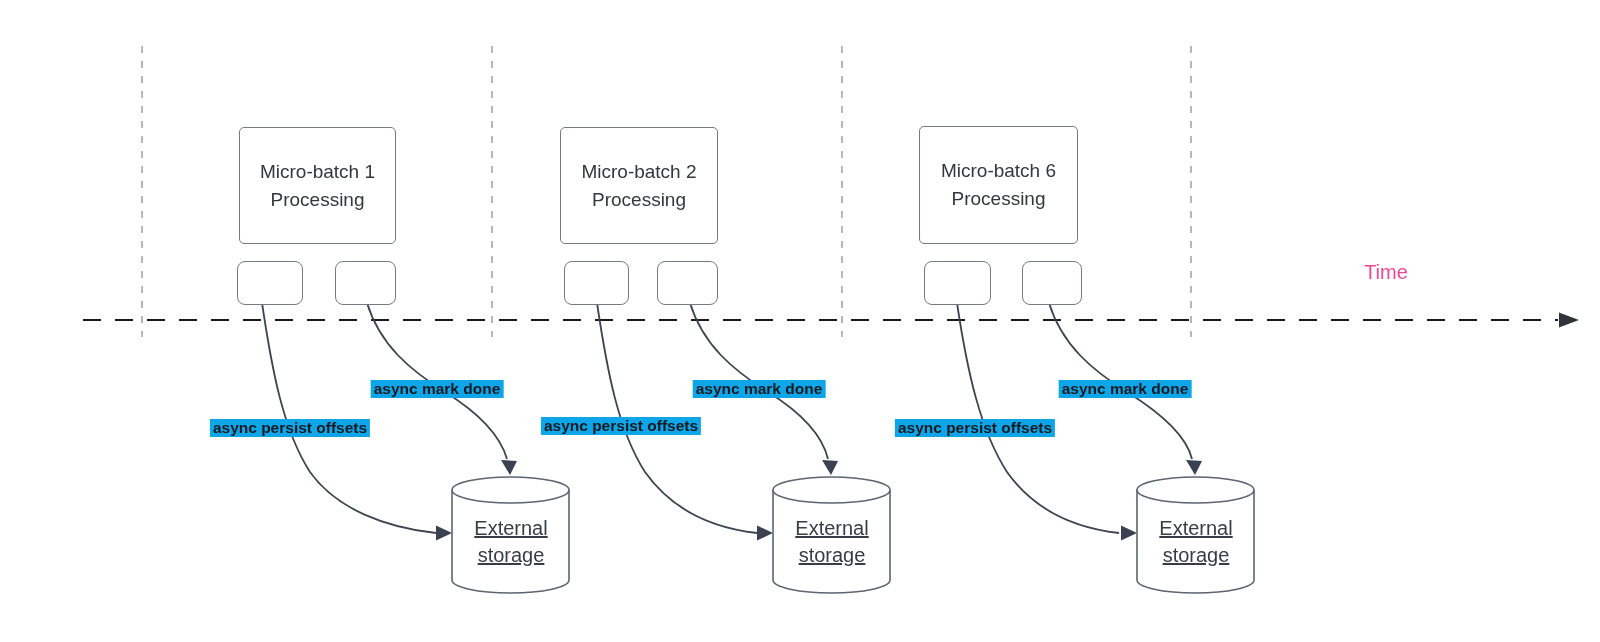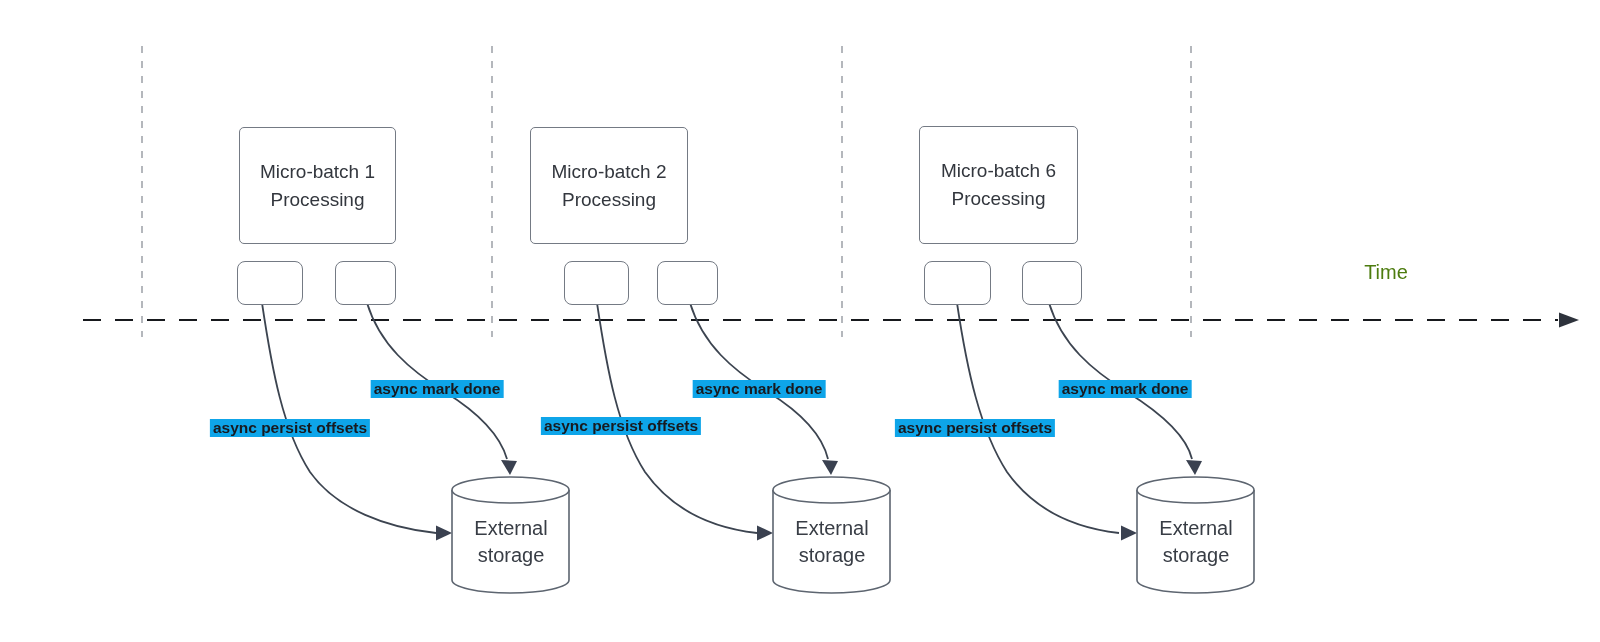--- a/index.html
+++ b/index.html
@@ -51,25 +51,26 @@
     white-space: nowrap;
   }
   .storage-label {
     position: absolute;
     width: 104px;
     transform: translate(-50%, -50%);
     text-align: center;
     color: #383d45;
     font-size: 20px;
     line-height: 27px;
+    text-decoration: underline;
   }
   .time-label {
     position: absolute;
     transform: translate(-50%, -50%);
-    color: #4d7c0f;
+    color: #ec4899;
     font-size: 20px;
   }
 </style>
 </head>
 <body>
 
 <div class="stage">
 
   <svg class="layer" width="1600" height="642" viewBox="0 0 1600 642">
 
@@ -125,21 +126,21 @@
   <div class="proc-box" style="left:239px; top:127px; width:155px; height:115px;">
     <div>Micro-batch 1</div>
     <div>Processing</div>
   </div>
   <div class="mini-box" style="left:237px; top:261px; width:64px; height:42px;"></div>
   <div class="mini-box" style="left:335px; top:261px; width:59px; height:42px;"></div>
   <div class="arrow-label" style="left:290px; top:428px;">async persist offsets</div>
   <div class="arrow-label" style="left:437px; top:389px;">async mark done</div>
   <div class="storage-label" style="left:511px; top:542px;">External storage</div>
 
-  <div class="proc-box" style="left:530px; top:127px; width:156px; height:115px;justify-content:center;">
+  <div class="proc-box" style="left:560px; top:127px; width:156px; height:115px;justify-content:center;">
     <div>Micro-batch 2</div>
     <div>Processing</div>
   </div>
   <div class="mini-box" style="left:564px; top:261px; width:63px; height:42px;"></div>
   <div class="mini-box" style="left:657px; top:261px; width:59px; height:42px;"></div>
   <div class="arrow-label" style="left:621px; top:426px;">async persist offsets</div>
   <div class="arrow-label" style="left:759px; top:389px;">async mark done</div>
   <div class="storage-label" style="left:832px; top:542px;">External storage</div>
 
   <div class="proc-box" style="left:919px; top:126px; width:157px; height:116px;">

